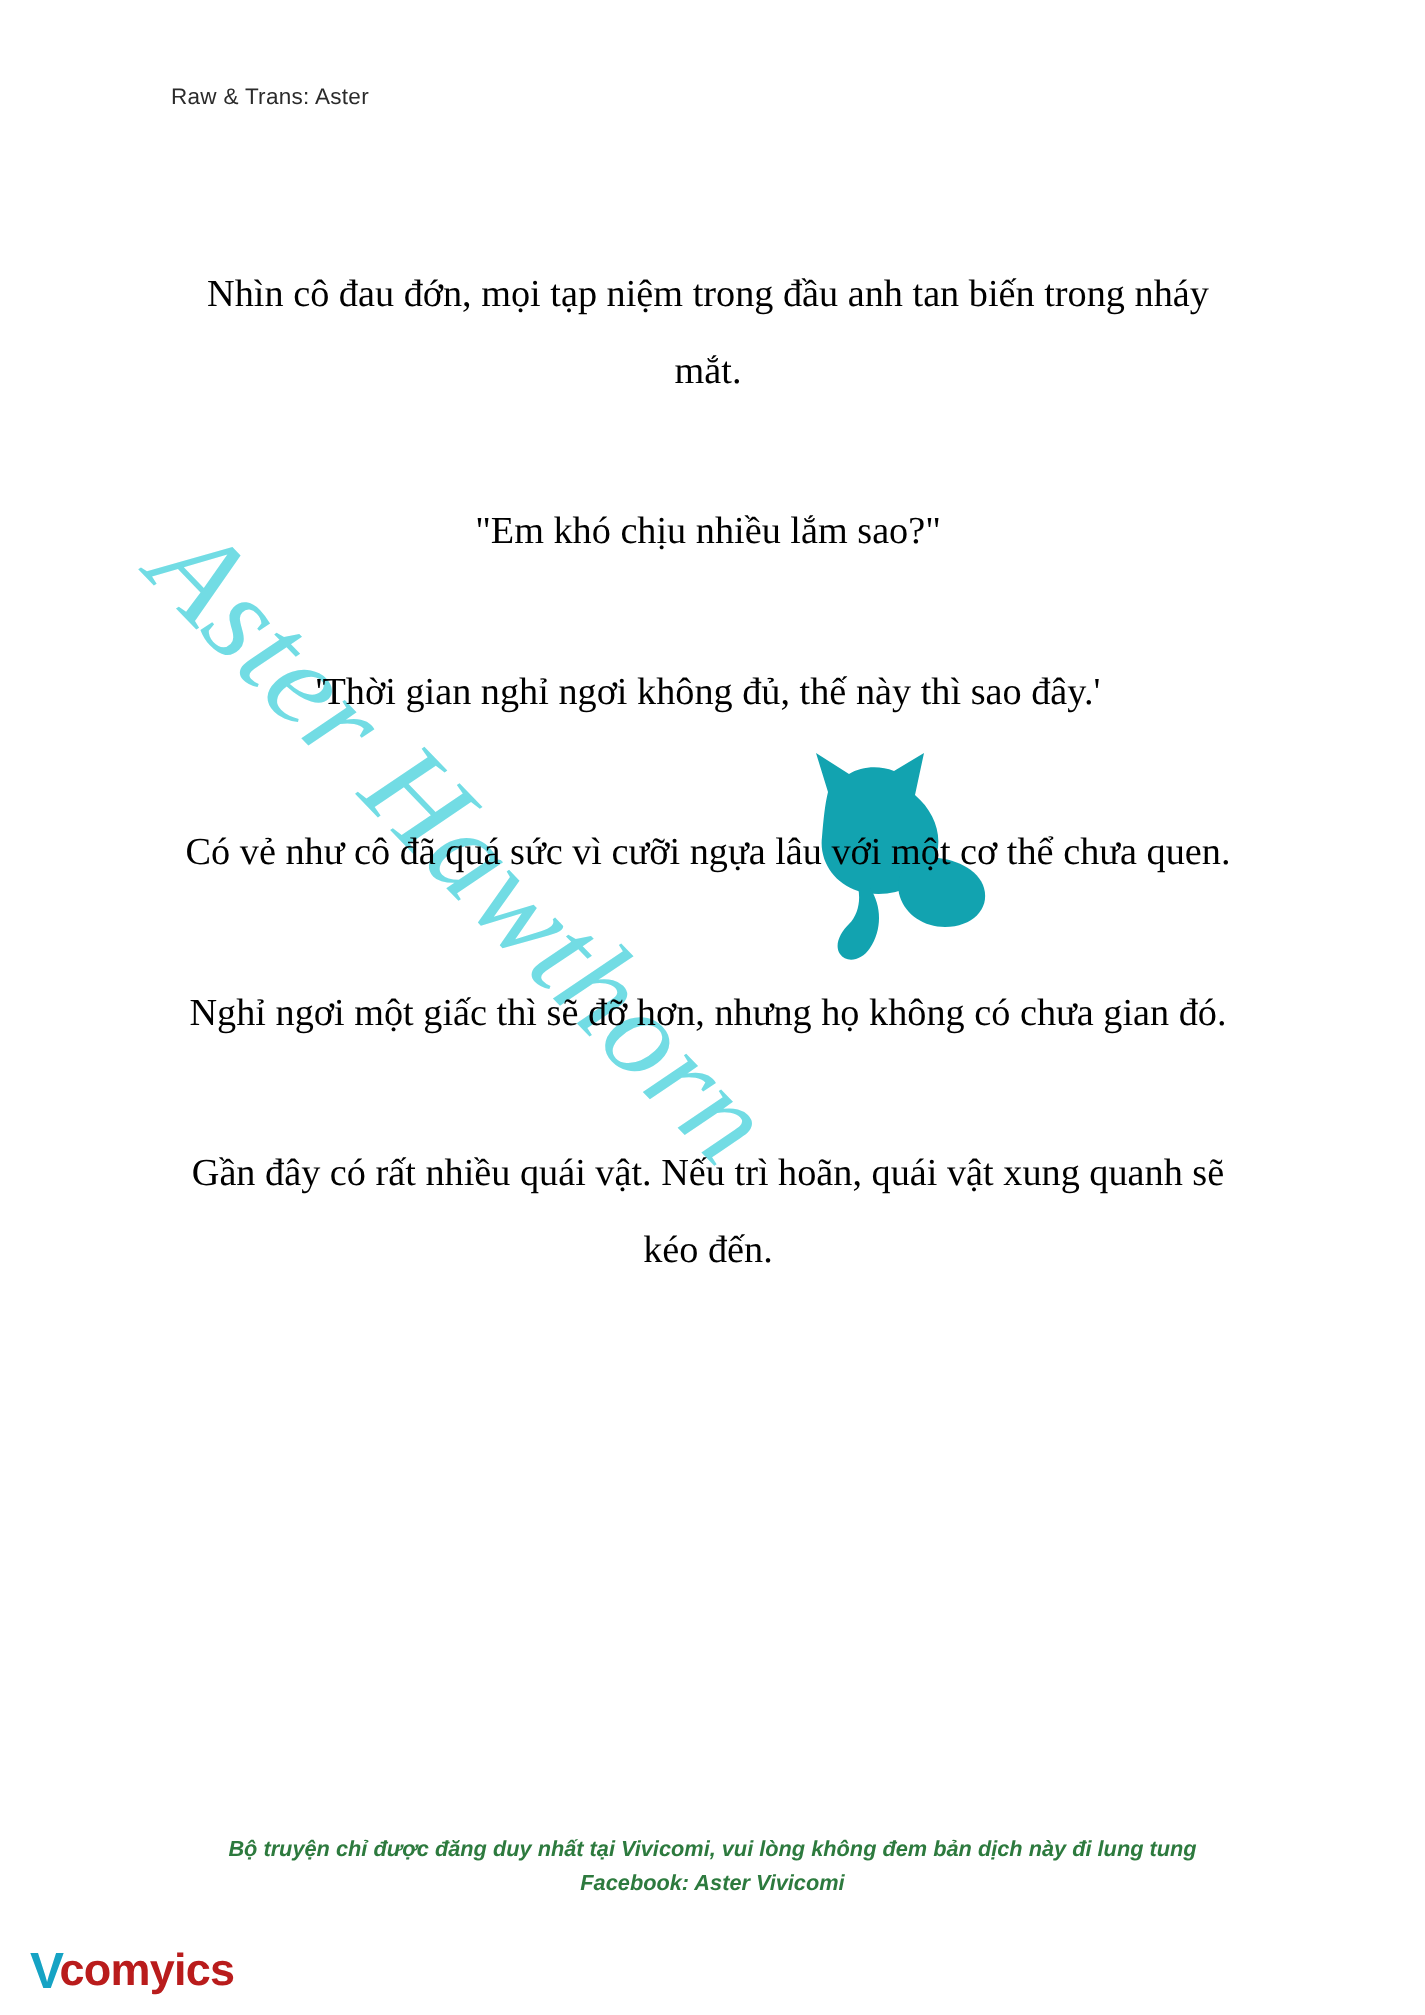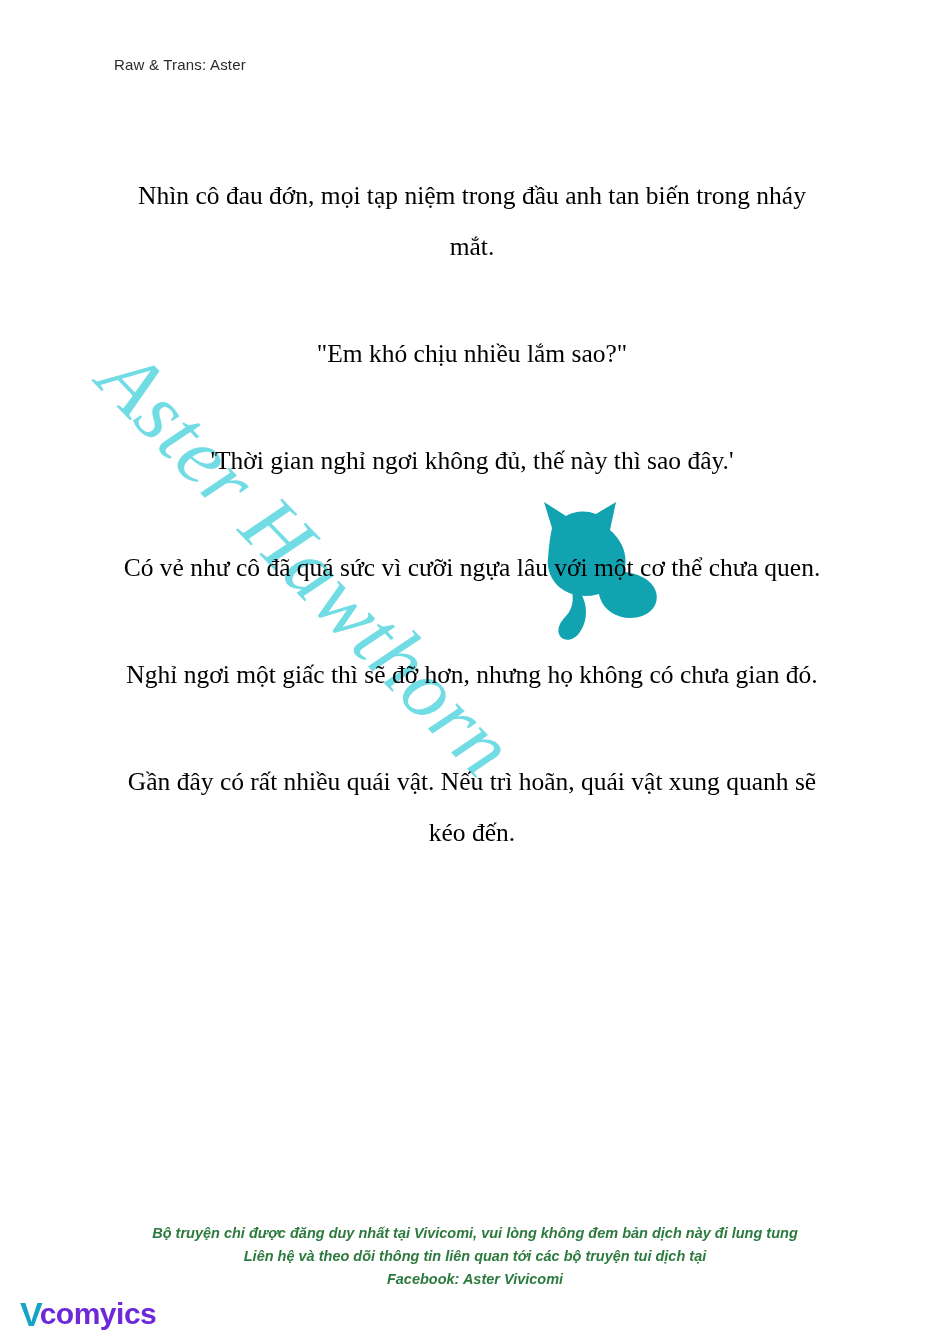--- a/index.html
+++ b/index.html
@@ -119,21 +119,21 @@
     font-weight: bold;
     font-size: 34px;
     color: #16a3c4;
     line-height: 1;
     letter-spacing: -1px;
   }
   .logo-rest {
     font-family: "Liberation Sans", sans-serif;
     font-weight: bold;
     font-size: 30px;
-    color: #6d28d9;
+    color: #b91c1c;
     line-height: 1;
     margin-left: -2px;
     letter-spacing: -0.5px;
   }
 </style>
 </head>
 <body>
 
 <div class="page">
 
@@ -155,21 +155,20 @@
   <svg class="watermark-cat" viewBox="0 0 150 140" xmlns="http://www.w3.org/2000/svg">
     <g fill="#12a3b0">
       <path d="M42,28 L34,2 L56,16 C64,11 76,10 86,14 L106,2 L100,30 C114,42 120,60 112,76 C104,92 82,100 62,94 C46,89 36,74 38,58 C39,46 40,36 42,28 Z"></path>
       <path d="M104,72 C122,70 142,78 146,92 C150,106 138,118 120,118 C106,118 94,110 90,98 C86,86 92,74 104,72 Z"></path>
       <path d="M70,92 C78,104 78,120 70,132 C64,141 54,142 50,136 C46,130 50,122 56,116 C62,110 64,100 62,92 Z"></path>
     </g>
   </svg>
 
   <div class="footer">
     <div>Bộ truyện chỉ được đăng duy nhất tại Vivicomi, vui lòng không đem bản dịch này đi lung tung</div>
-    <div>Liên hệ và theo dõi thông tin liên quan tới các bộ truyện tui dịch tại</div>
     <div>Facebook: Aster Vivicomi</div>
   </div>
 
   <div class="logo">
     <span class="logo-v">V</span>
     <span class="logo-rest">comyics</span>
   </div>
 
 </div>
 

